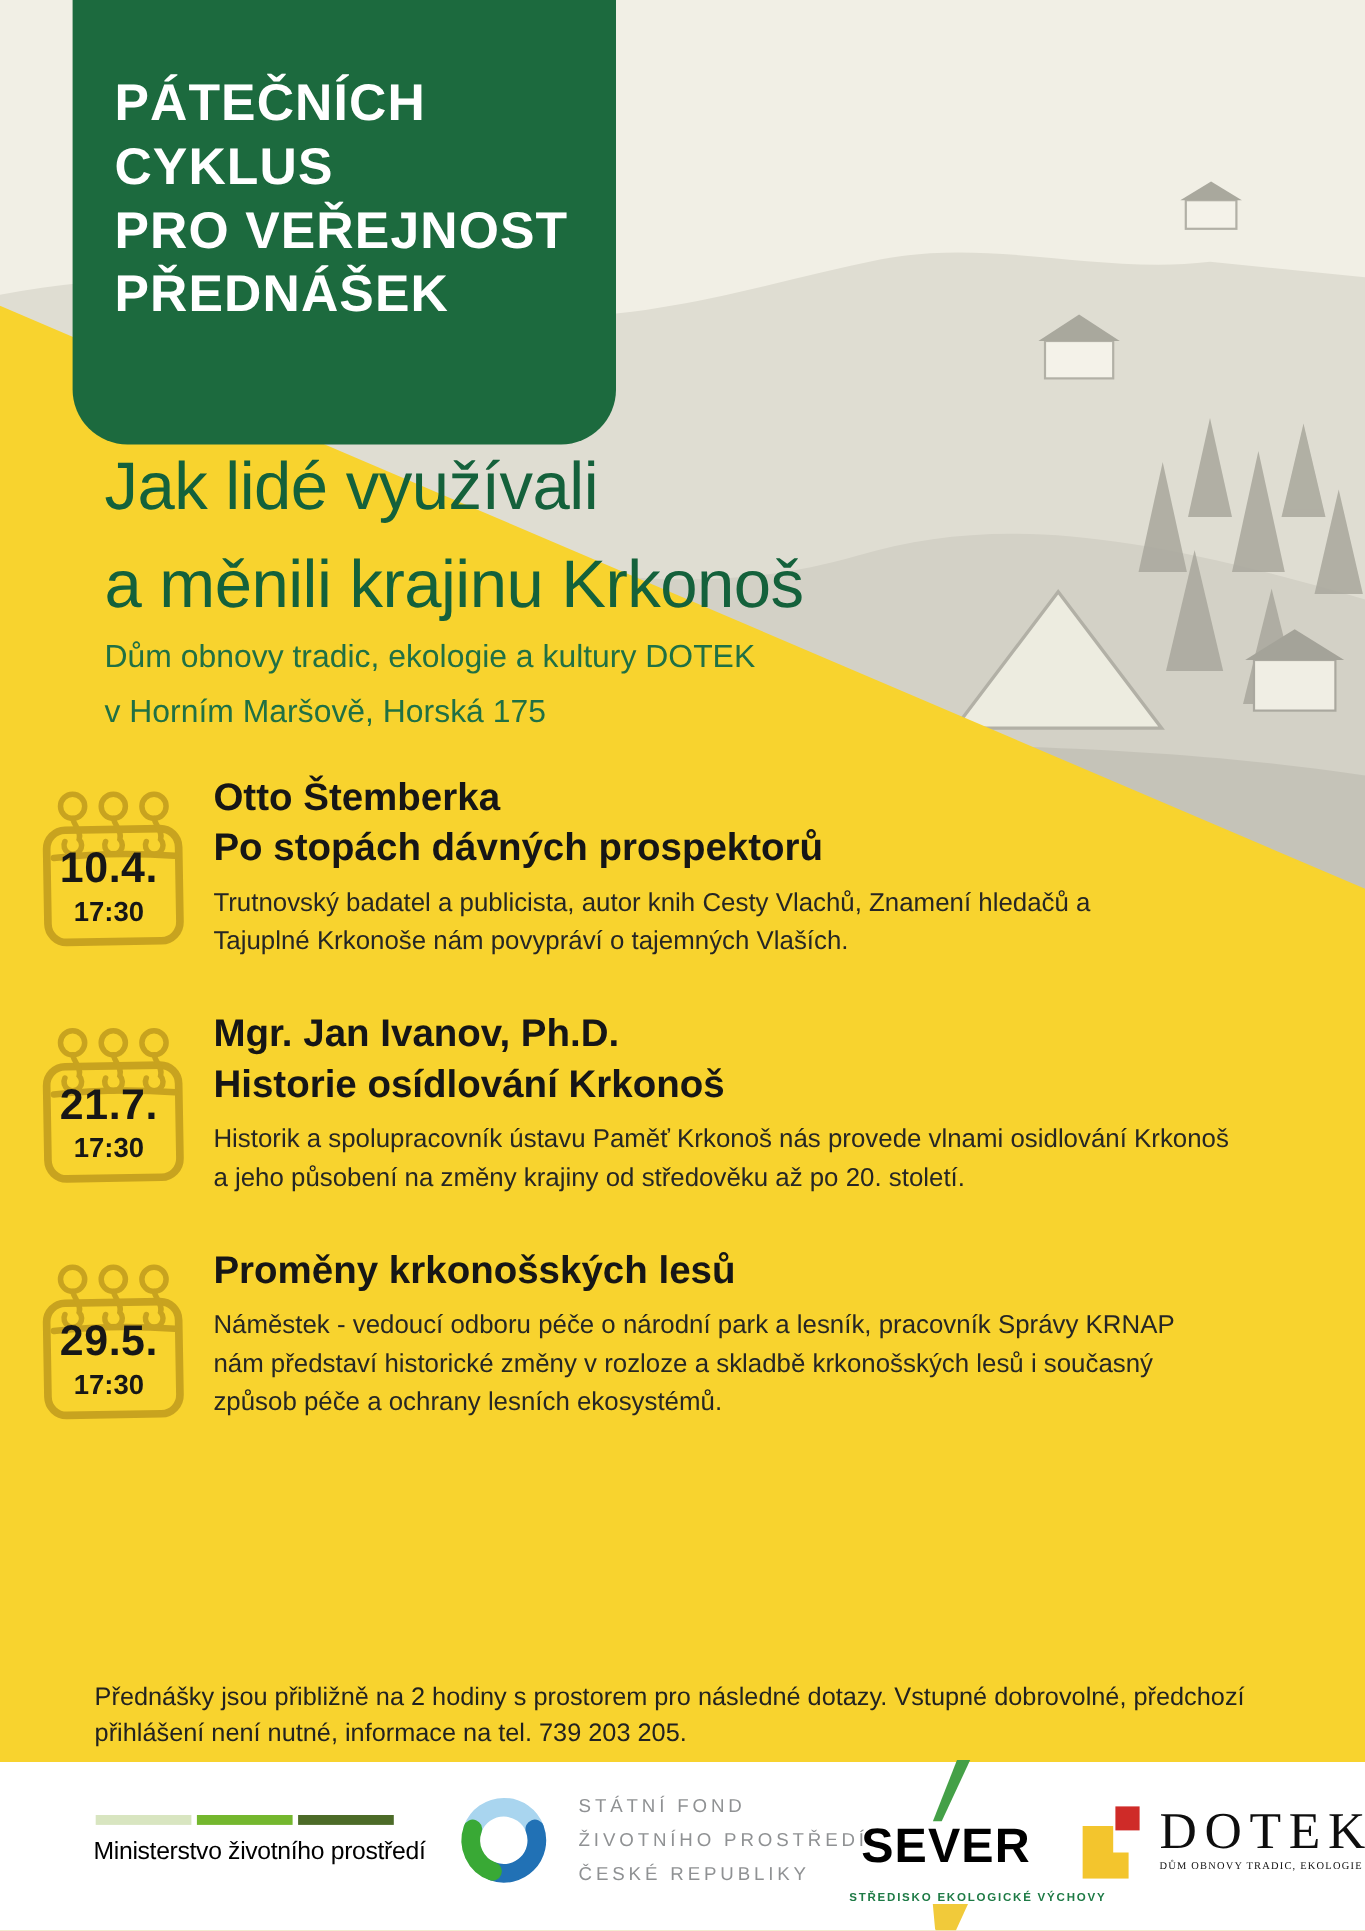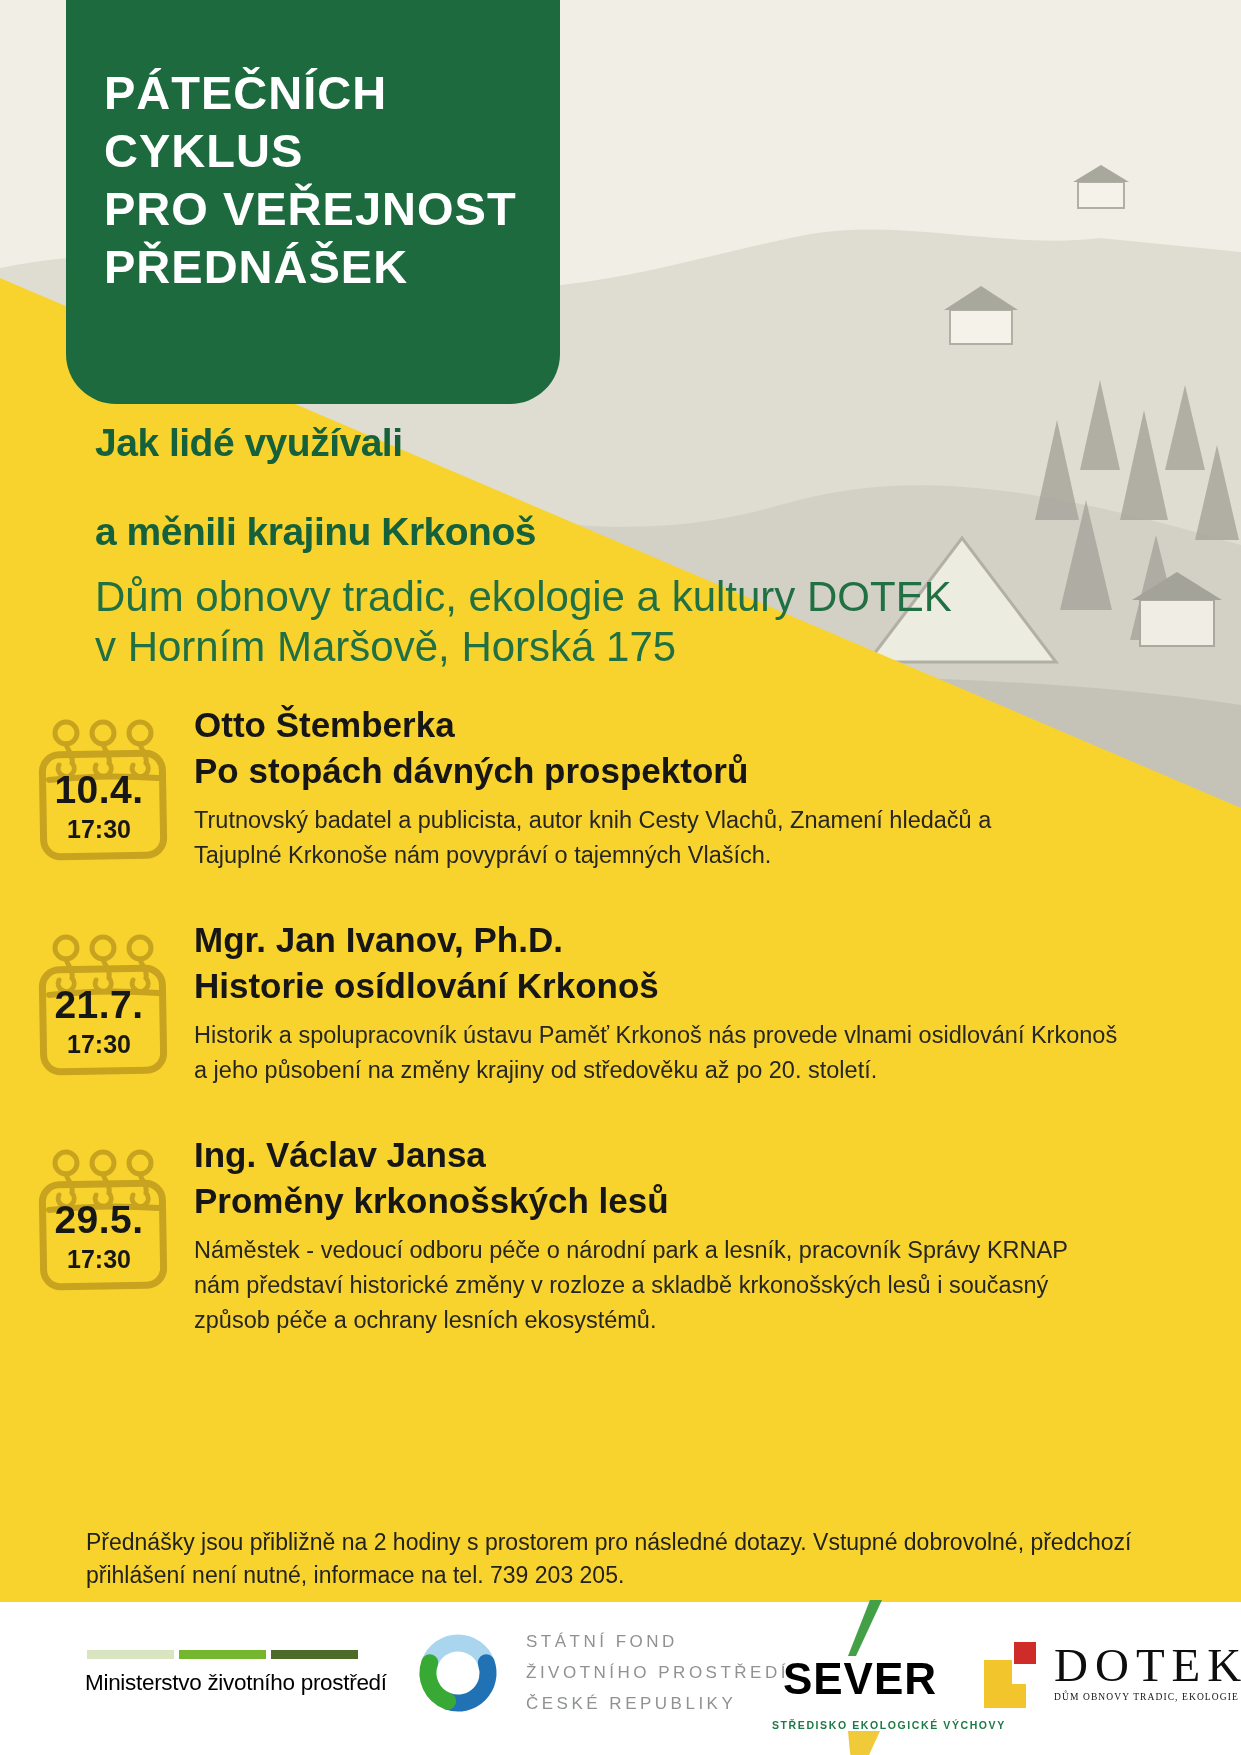--- a/index.html
+++ b/index.html
@@ -22,24 +22,24 @@
     position:absolute;left:66px;top:0;width:494px;height:404px;
     background:#1c6a3e;border-radius:0 0 50px 50px;
     box-sizing:border-box;padding:64px 20px 0 38px;
   }
   .badge .line{
     color:#ffffff;font-size:47px;font-weight:bold;line-height:58px;letter-spacing:1px;
   }
   
   .title{position:absolute;left:95px;top:398px;}
   .title .t-line{
-    color:#14613b;font-size:39px;font-weight:bold;line-height:89px;letter-spacing:-0.5px;
+    color:#14613b;font-size:61px;font-weight:normal;line-height:89px;letter-spacing:-0.5px;
   }
   .venue{position:absolute;left:95px;top:572px;}
-  .venue .v-line{color:#207044;font-size:42px;line-height:50px;}
+  .venue .v-line{color:#207044;font-size:29px;line-height:50px;}
   
   .lecture{position:absolute;left:36px;display:flex;align-items:flex-start;}
   .lec-1{top:702px;} .lec-2{top:917px;} .lec-3{top:1132px;}
   .cal{position:relative;width:134px;height:150px;flex:0 0 134px;margin:14px 24px 0 0;}
   .cal svg{position:absolute;left:0;top:0;}
   .cal .date{
     position:absolute;left:0;right:8px;top:52px;text-align:center;
     font-size:39px;font-weight:bold;color:#171717;letter-spacing:0.5px;
   }
   .cal .time{
@@ -202,21 +202,20 @@
             <path d="M67,28 c2,8 8,11 6,19 a8,8 0 1 1 -13,2"></path>
             <circle cx="104" cy="17" r="11"></circle>
             <path d="M104,28 c2,8 8,11 6,19 a8,8 0 1 1 -13,2"></path>
           </g>
         </g>
       </svg>
       <div class="date">29.5.</div>
       <div class="time">17:30</div>
     </div>
     <div class="lect-text w3">
-      <div class="speaker">Ing. Václav Jansa</div>
       <div class="lect-title">Proměny krkonošských lesů</div>
       <div class="desc">Náměstek - vedoucí odboru péče o národní park a lesník, pracovník Správy KRNAP nám představí historické změny v rozloze a skladbě krkonošských lesů i současný způsob péče a ochrany lesních ekosystémů.</div>
     </div>
   </div>
 
   <div class="note">Přednášky jsou přibližně na 2 hodiny s prostorem pro následné dotazy. Vstupné dobrovolné, předchozí přihlášení není nutné, informace na tel. 739 203 205.</div>
 
   <div class="footer">
 
     <div class="mzp">

